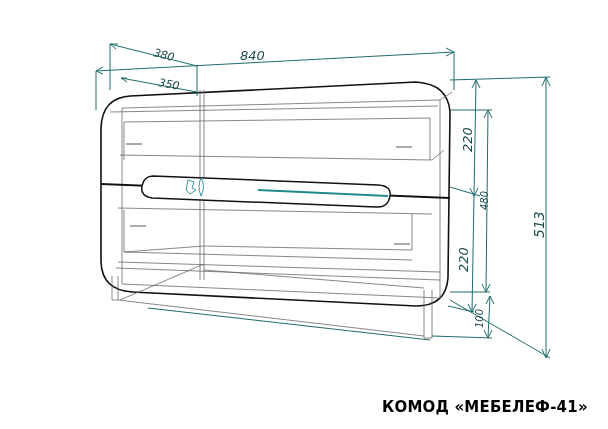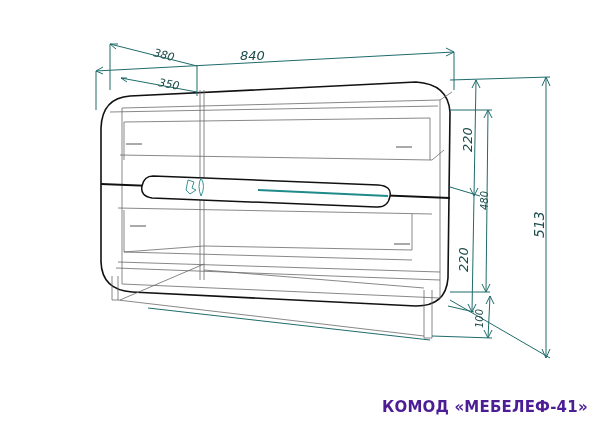--- a/index.html
+++ b/index.html
@@ -1,19 +1,19 @@
 <!DOCTYPE html>
 <html><head>
 <meta charset="utf-8">
 <style>
   html, body { margin:0; padding:0; background:#ffffff; }
   body { width:608px; height:429px; position:relative; overflow:hidden; font-family:"Liberation Sans", sans-serif; }
   #drawing { position:absolute; left:0; top:0; width:608px; height:429px; }
   .dim { font-family:"DejaVu Sans", sans-serif; font-style:italic; fill:#1b4a4a; }
-  .title { position:absolute; left:382px; top:398px; font-family:"DejaVu Sans", sans-serif; font-weight:bold; font-size:15px; color:#4c1d95; letter-spacing:0.2px; white-space:nowrap; }
+  .title { position:absolute; left:382px; top:398px; font-family:"DejaVu Sans", sans-serif; font-weight:bold; font-size:15px; color:#000000; letter-spacing:0.2px; white-space:nowrap; }
 </style>
 </head>
 <body>
 
 <svg id="drawing" viewBox="0 0 608 429" xmlns="http://www.w3.org/2000/svg">
 
   <g fill="none" stroke="#111" stroke-width="1.6">
     <path d="M130,96 Q102,98 101,128 L101,262 Q102,290 132,292 L416,306 Q446,306 448,278 L450,112 Q448,84 416,82 Z"></path>
   </g>
 

